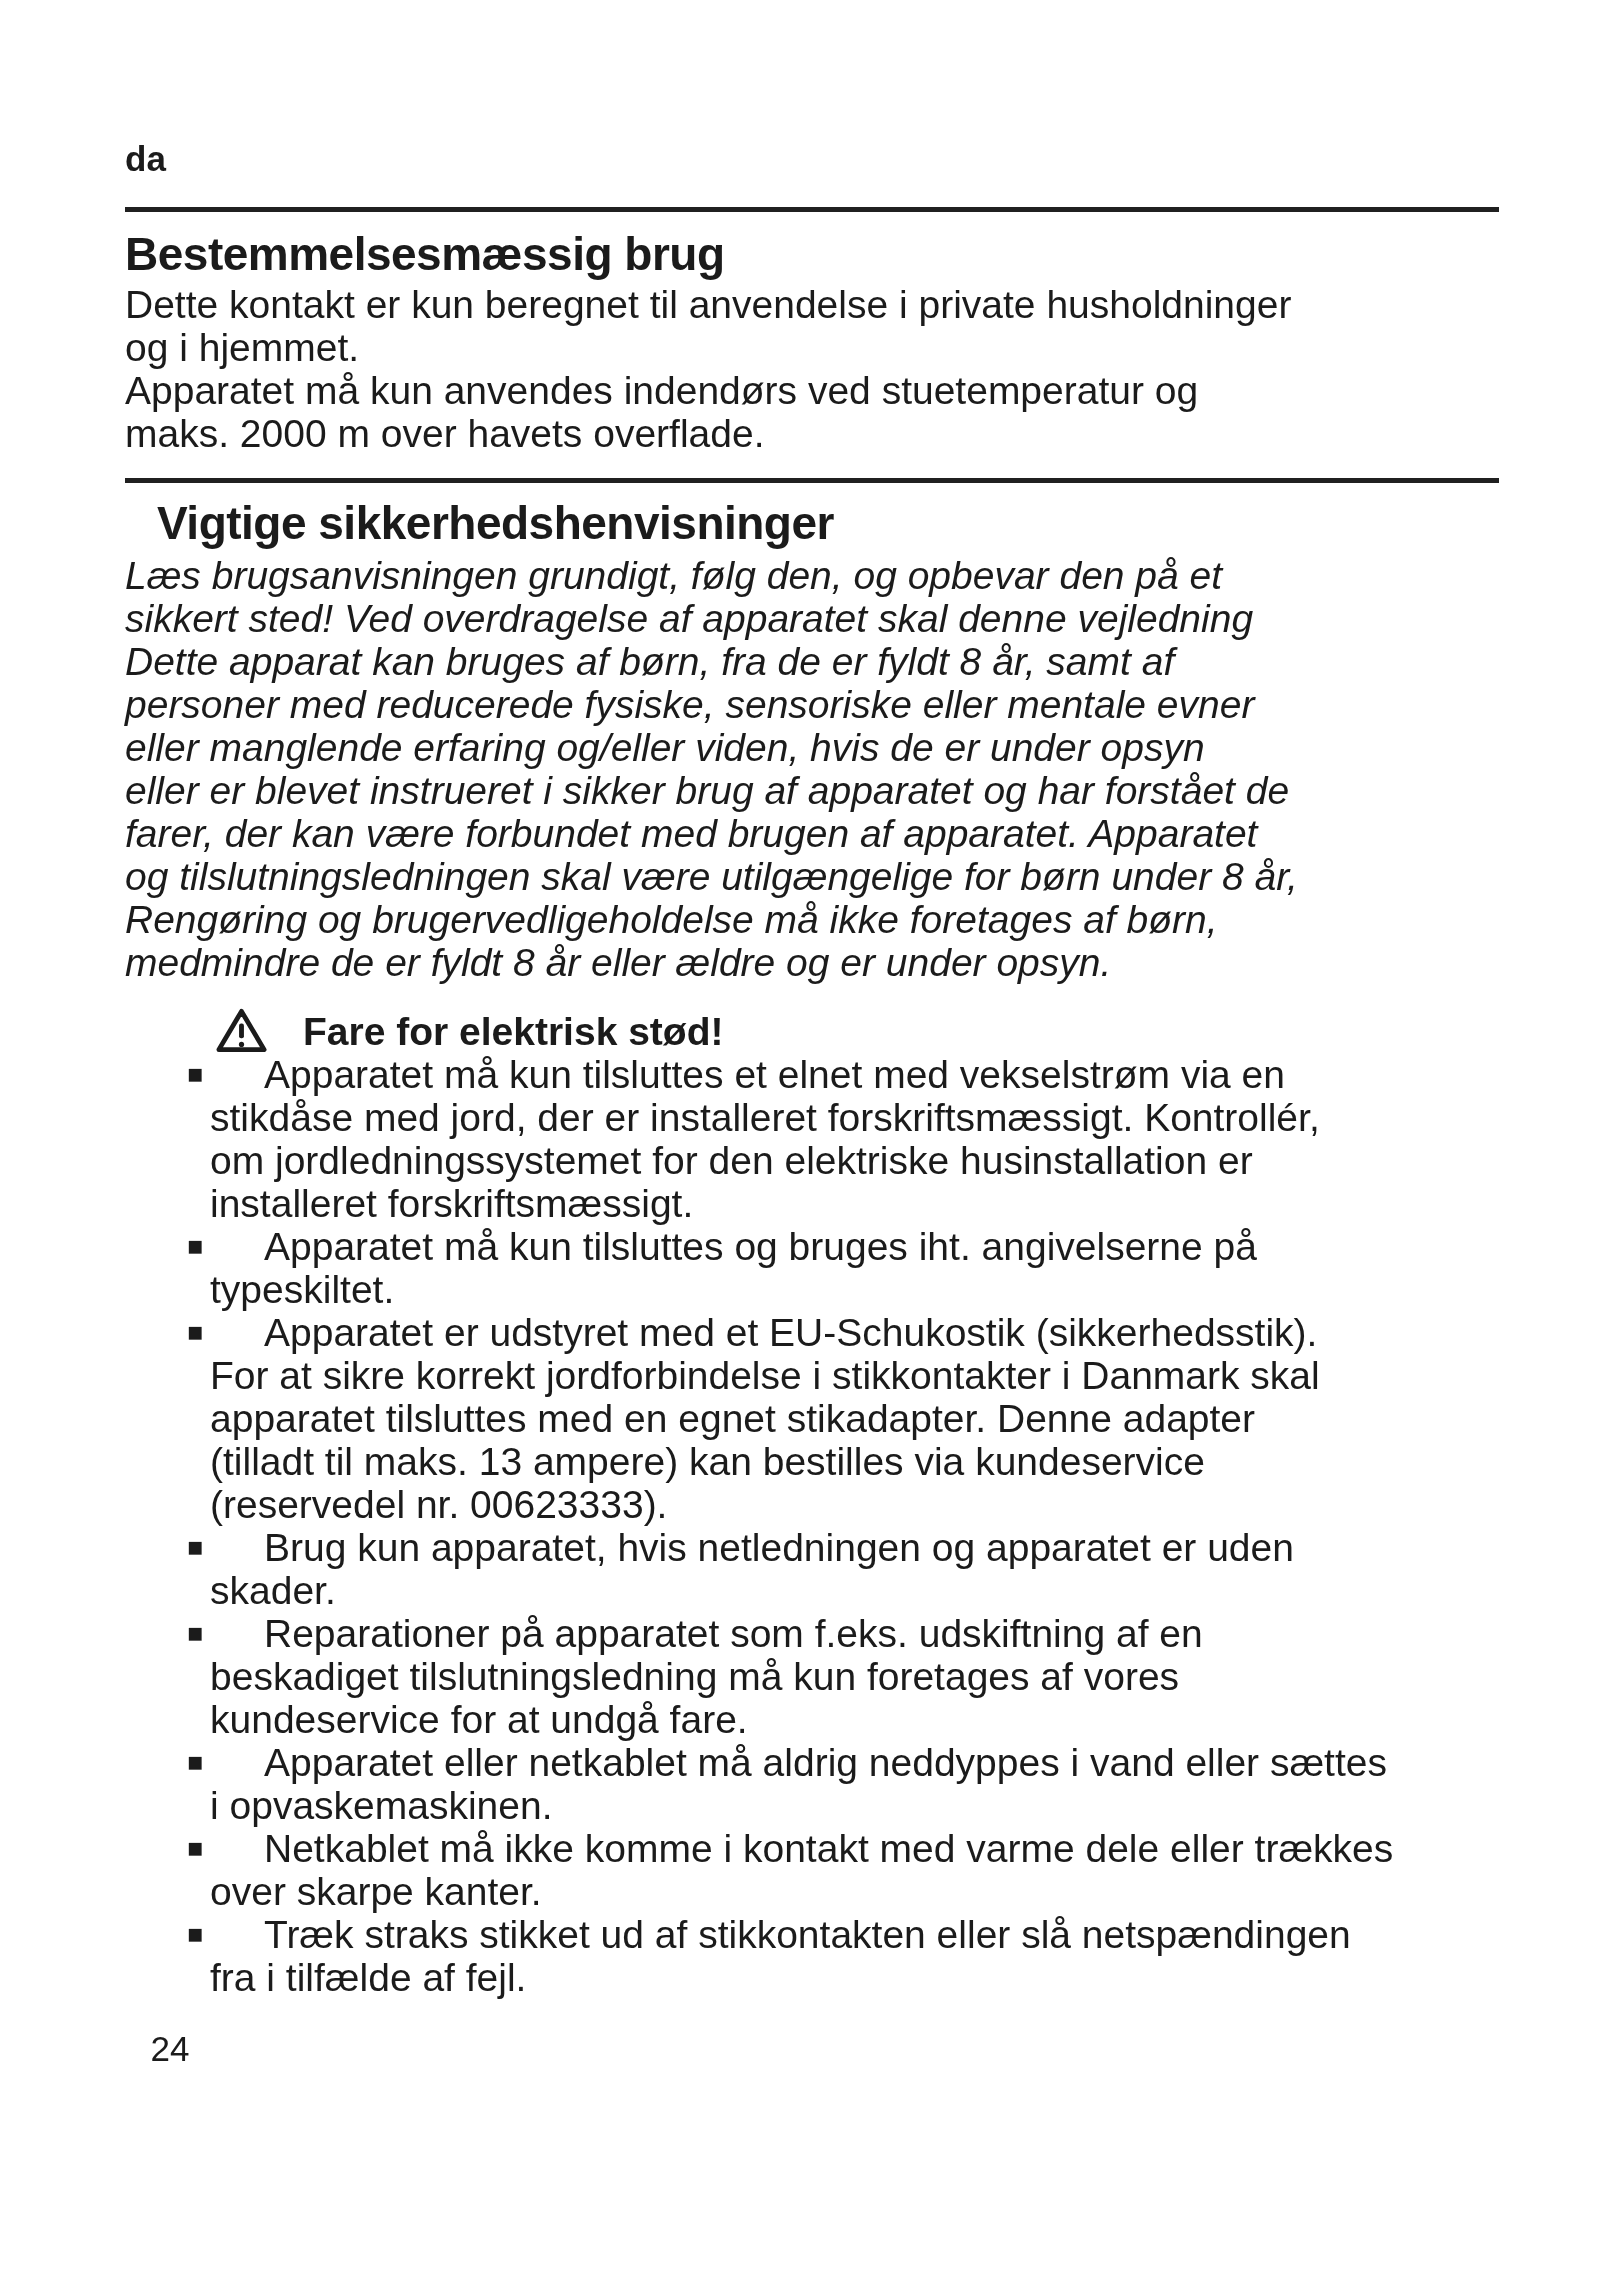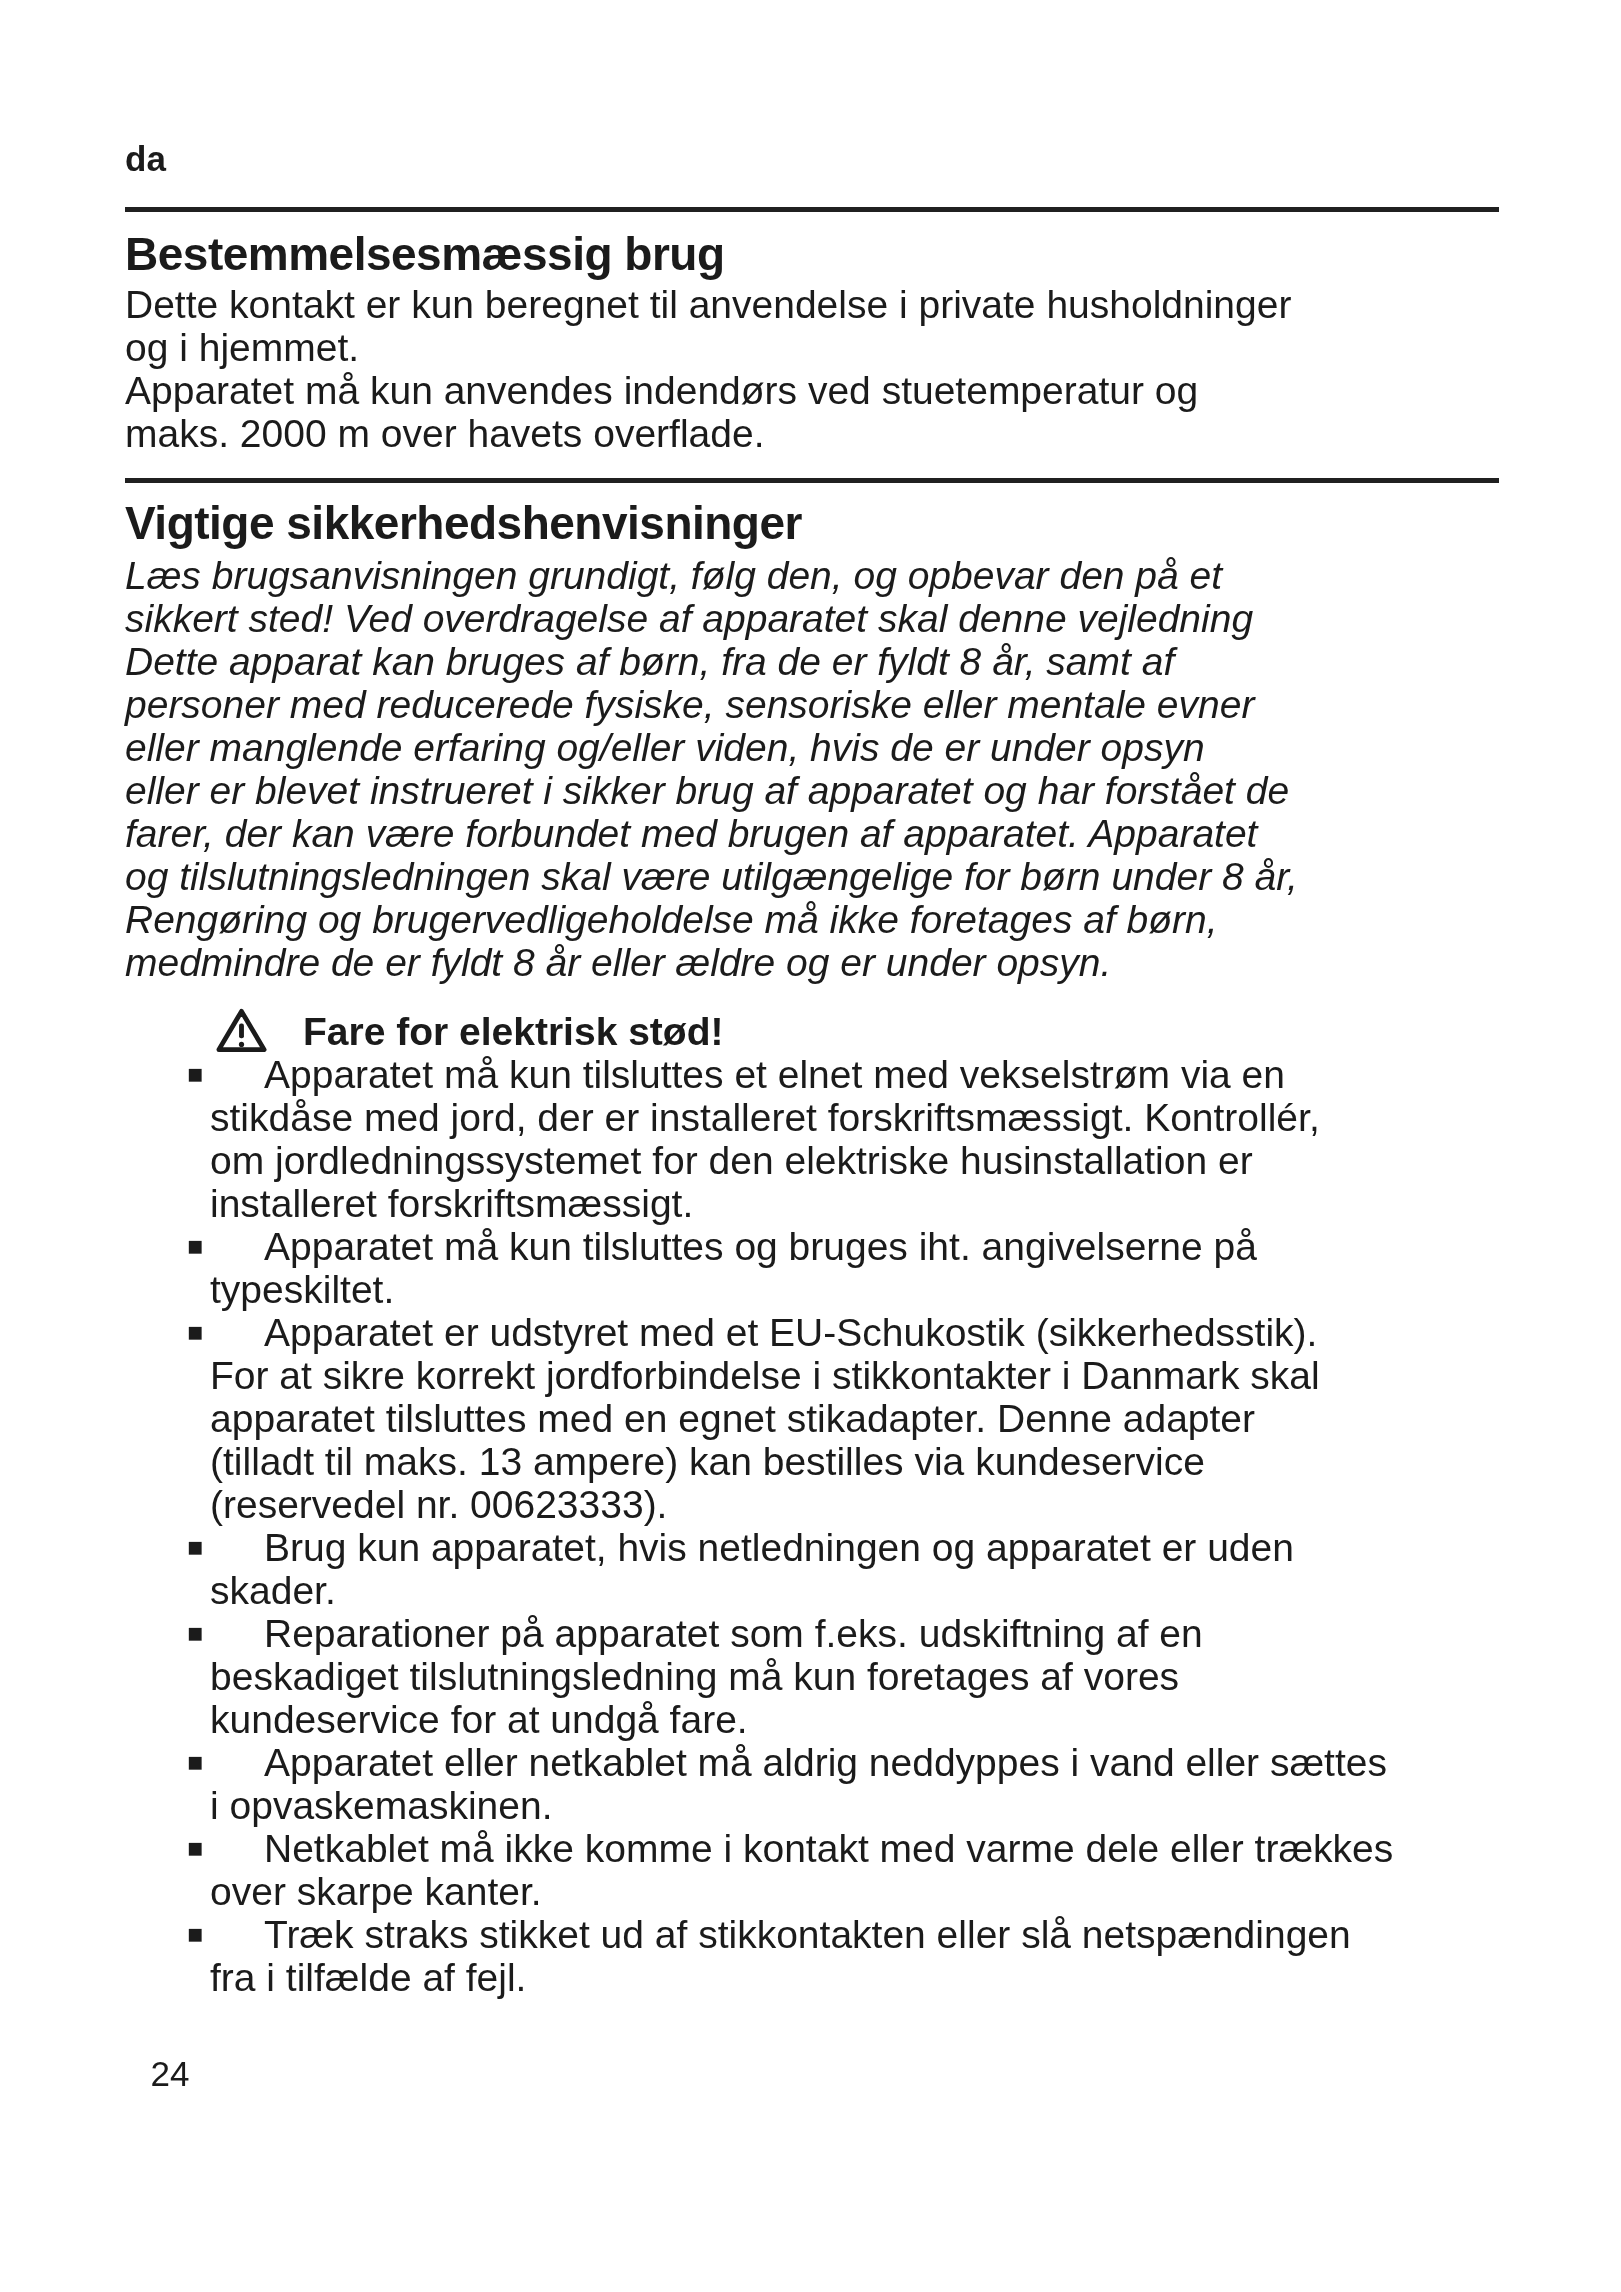--- a/index.html
+++ b/index.html
@@ -33,21 +33,21 @@
   .rule-1 { margin-top: 27.4px; }
   .rule-2 { margin-top: 22.5px; }
   .section-title {
     font-size: 46px;
     font-weight: bold;
     line-height: 57px;
     letter-spacing: -0.5px;
     white-space: nowrap;
   }
   .title-1 { margin-top: 13.7px; }
-  .title-2 { margin-top: 12.7px; }
+  .title-2 { margin-top: 12.7px; margin-left: 32px; }
   .para { margin: 0; }
   .para-body { margin-top: 2px; font-style: italic; }
   .line {
     font-size: 39px;
     line-height: 43px;
     white-space: nowrap;
   }
   .warning-row {
     position: relative;
     margin-top: 25.5px;
@@ -70,21 +70,21 @@
     position: absolute;
     left: 62px;
     top: 0;
     font-size: 26.5px;
     line-height: 43px;
     color: #1b1b1b;
   }
   .bullet .first { padding-left: 139px; }
   .bullet .cont  { padding-left: 85px; }
   .page-number {
-    margin-top: 53px;
+    margin-top: 28px;
     padding-left: 25.5px;
     font-size: 35px;
     line-height: 43px;
   }
 </style>
 </head>
 <body>
 
 <div class="page">
   <div class="content">

